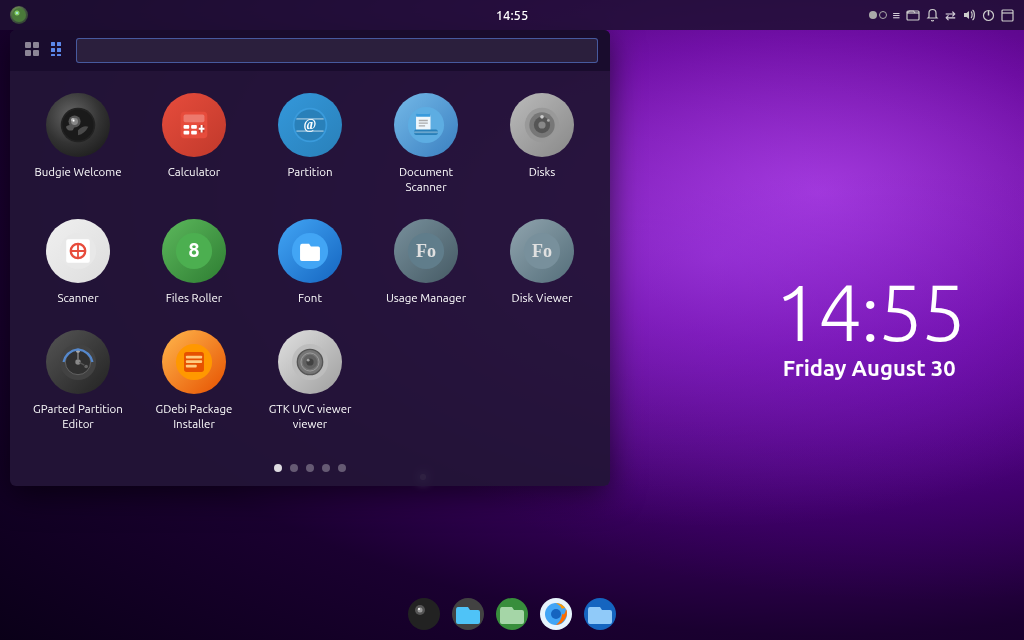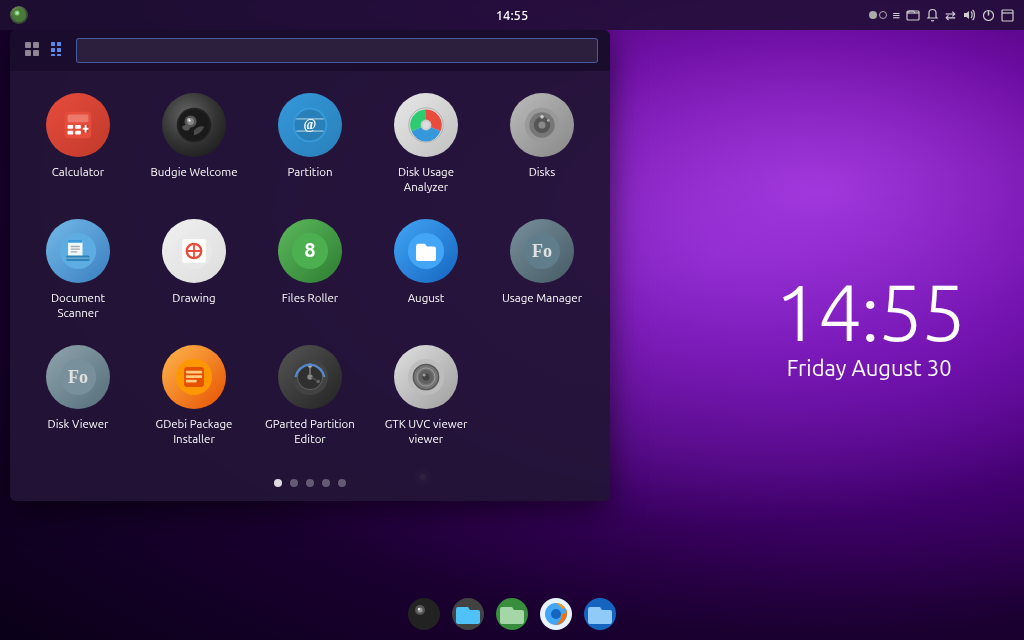--- a/index.html
+++ b/index.html
@@ -190,21 +190,21 @@
       z-index: 10;
     }
     .clock-time {
       font-size: 80px;
       font-weight: 200;
       line-height: 1;
       letter-spacing: -2px;
     }
     .clock-date {
       font-size: 22px;
-      font-weight: 400;
+      font-weight: 700;
       margin-top: 4px;
     }
 
     
     .taskbar {
       position: absolute;
       bottom: 0;
       left: 50%;
       transform: translateX(-50%);
       display: flex;
@@ -374,141 +374,127 @@
           <rect x="7" y="13" width="4" height="2" rx="0.5"></rect>
         </svg>
       </span>
     </div>
     <input class="menu-search" type="text" placeholder="" style="">
   </div>
 
   <div class="app-grid">
 
     <div class="app-item">
+      <div class="app-icon icon-budgie-welcome">
+        <svg width="44" height="44" viewBox="0 0 44 44">
+          <circle cx="22" cy="22" r="20" fill="#222"></circle>
+          <circle cx="22" cy="22" r="18" fill="#1a1a1a"></circle>
+          <circle cx="18" cy="18" r="7" fill="#555"></circle>
+          <circle cx="18" cy="18" r="4" fill="#888"></circle>
+          <circle cx="16" cy="16" r="2" fill="#bbb"></circle>
+          <circle cx="17" cy="17" r="1" fill="white"></circle>
+          <path d="M22 28 Q28 22 34 24 Q30 32 22 34 Z" fill="#4a4a4a"></path>
+          <path d="M16 28 Q10 30 8 24 Q12 20 18 24 Z" fill="#555"></path>
+        </svg>
+      </div>
+      <span class="app-label">Budgie Welcome</span>
+    </div>
+
+    <div class="app-item">
       <div class="app-icon icon-calculator">
         <svg width="40" height="40" viewBox="0 0 40 40">
           <rect x="6" y="6" width="28" height="28" rx="4" fill="#e74c3c"></rect>
           <rect x="9" y="9" width="22" height="8" rx="2" fill="rgba(255,255,255,0.25)"></rect>
           <rect x="9" y="20" width="6" height="4" rx="1" fill="white"></rect>
           <rect x="17" y="20" width="6" height="4" rx="1" fill="white"></rect>
           <rect x="25" y="20" width="6" height="8" rx="1" fill="#c0392b"></rect>
           <rect x="9" y="26" width="6" height="4" rx="1" fill="white"></rect>
           <rect x="17" y="26" width="6" height="4" rx="1" fill="white"></rect>
           <line x1="28" y1="20" x2="28" y2="28" stroke="white" stroke-width="2"></line>
           <line x1="25" y1="24" x2="31" y2="24" stroke="white" stroke-width="2"></line>
         </svg>
       </div>
       <span class="app-label">Calculator</span>
     </div>
 
     <div class="app-item">
-      <div class="app-icon icon-budgie-welcome">
-        <svg width="44" height="44" viewBox="0 0 44 44">
-          <circle cx="22" cy="22" r="20" fill="#222"></circle>
-          <circle cx="22" cy="22" r="18" fill="#1a1a1a"></circle>
-          <circle cx="18" cy="18" r="7" fill="#555"></circle>
-          <circle cx="18" cy="18" r="4" fill="#888"></circle>
-          <circle cx="16" cy="16" r="2" fill="#bbb"></circle>
-          <circle cx="17" cy="17" r="1" fill="white"></circle>
-          <path d="M22 28 Q28 22 34 24 Q30 32 22 34 Z" fill="#4a4a4a"></path>
-          <path d="M16 28 Q10 30 8 24 Q12 20 18 24 Z" fill="#555"></path>
-        </svg>
-      </div>
-      <span class="app-label">Budgie Welcome</span>
-    </div>
-
-    <div class="app-item">
       <div class="app-icon icon-characters">
         <svg width="44" height="44" viewBox="0 0 44 44">
           <circle cx="22" cy="22" r="20" fill="#3a9bdc"></circle>
           <circle cx="22" cy="22" r="18" fill="#2980b9"></circle>
           <rect x="6" y="14" width="32" height="2" rx="1" fill="rgba(255,255,255,0.4)"></rect>
           <rect x="6" y="28" width="32" height="2" rx="1" fill="rgba(255,255,255,0.4)"></rect>
           <text x="22" y="27" text-anchor="middle" font-size="16" font-weight="bold" fill="white" font-family="serif">@</text>
         </svg>
       </div>
       <span class="app-label">Partition</span>
     </div>
 
-    <div class="app-item">
-      <div class="app-icon icon-disk-usage" style="background: linear-gradient(135deg, #e8e8e8, #c0c0c0);">
-        <svg width="42" height="42" viewBox="0 0 42 42">
-          <circle cx="21" cy="21" r="19" fill="#ddd"></circle>
-          <circle cx="21" cy="21" r="19" fill="none" stroke="#aaa" stroke-width="1"></circle>
-          <path d="M21 21 L21 4 A17 17 0 0 1 37 28 Z" fill="#e74c3c"></path>
-          <path d="M21 21 L37 28 A17 17 0 0 1 5 28 Z" fill="#3498db"></path>
-          <path d="M21 21 L5 28 A17 17 0 0 1 21 4 Z" fill="#2ecc71"></path>
-          <circle cx="21" cy="21" r="6" fill="#ccc"></circle>
-          <circle cx="21" cy="21" r="4" fill="#ddd"></circle>
-        </svg>
-      </div>
-      <span class="app-label">Disk Usage Analyzer</span>
-    </div>
-
-    <div class="app-item">
-      <div class="app-icon icon-disks" style="background: linear-gradient(135deg, #bbb, #888);">
-        <svg width="42" height="42" viewBox="0 0 42 42">
-          <circle cx="21" cy="21" r="19" fill="#999"></circle>
-          <circle cx="21" cy="21" r="14" fill="#777"></circle>
-          <circle cx="21" cy="21" r="9" fill="#555"></circle>
-          <circle cx="21" cy="21" r="4" fill="#888"></circle>
-          <circle cx="21" cy="12" r="2" fill="#ccc"></circle>
-          <circle cx="28" cy="16" r="1.5" fill="#aaa"></circle>
-        </svg>
-      </div>
-      <span class="app-label">Disks</span>
-    </div>
 
     <div class="app-item">
       <div class="app-icon icon-doc-scanner" style="background: linear-gradient(135deg,#74b9e8,#3a7fc0);">
         <svg width="42" height="42" viewBox="0 0 42 42">
           <circle cx="21" cy="21" r="20" fill="#5dade2"></circle>
           <rect x="10" y="8" width="16" height="20" rx="2" fill="white" opacity="0.9"></rect>
           <rect x="10" y="8" width="16" height="4" rx="1" fill="#3a9bdc"></rect>
           <line x1="13" y1="16" x2="23" y2="16" stroke="#aaa" stroke-width="1.5"></line>
           <line x1="13" y1="19" x2="23" y2="19" stroke="#aaa" stroke-width="1.5"></line>
           <line x1="13" y1="22" x2="20" y2="22" stroke="#aaa" stroke-width="1.5"></line>
           <rect x="8" y="26" width="26" height="6" rx="2" fill="#2980b9"></rect>
           <rect x="8" y="28" width="26" height="2" fill="rgba(255,255,255,0.3)"></rect>
         </svg>
       </div>
       <span class="app-label">Document Scanner</span>
     </div>
 
     <div class="app-item">
+      <div class="app-icon icon-disks" style="background: linear-gradient(135deg, #bbb, #888);">
+        <svg width="42" height="42" viewBox="0 0 42 42">
+          <circle cx="21" cy="21" r="19" fill="#999"></circle>
+          <circle cx="21" cy="21" r="14" fill="#777"></circle>
+          <circle cx="21" cy="21" r="9" fill="#555"></circle>
+          <circle cx="21" cy="21" r="4" fill="#888"></circle>
+          <circle cx="21" cy="12" r="2" fill="#ccc"></circle>
+          <circle cx="28" cy="16" r="1.5" fill="#aaa"></circle>
+        </svg>
+      </div>
+      <span class="app-label">Disks</span>
+    </div>
+
+    <div class="app-item">
       <div class="app-icon icon-drawing" style="background: linear-gradient(135deg,#f0f0f0,#ddd);">
         <svg width="42" height="42" viewBox="0 0 42 42">
           <circle cx="21" cy="21" r="20" fill="#e8e8e8"></circle>
           <rect x="8" y="8" width="26" height="26" rx="2" fill="white"></rect>
           <circle cx="21" cy="21" r="8" fill="none" stroke="#e74c3c" stroke-width="2.5"></circle>
           <line x1="13" y1="21" x2="29" y2="21" stroke="#e74c3c" stroke-width="2"></line>
           <line x1="21" y1="13" x2="21" y2="29" stroke="#e74c3c" stroke-width="2"></line>
         </svg>
       </div>
-      <span class="app-label">Drawing</span>
+      <span class="app-label">Scanner</span>
     </div>
 
     <div class="app-item">
       <div class="app-icon icon-file-roller" style="background: linear-gradient(135deg,#5cb85c,#2e7d32);">
         <svg width="42" height="42" viewBox="0 0 42 42">
           <circle cx="21" cy="21" r="20" fill="#4caf50"></circle>
           <text x="21" y="28" text-anchor="middle" font-size="22" font-weight="bold" fill="white" font-family="monospace">8</text>
         </svg>
       </div>
       <span class="app-label">Files Roller</span>
     </div>
 
     <div class="app-item">
       <div class="app-icon icon-files" style="background: linear-gradient(135deg,#42a5f5,#1565c0);">
         <svg width="42" height="42" viewBox="0 0 42 42">
           <circle cx="21" cy="21" r="20" fill="#42a5f5"></circle>
           <path d="M10 16 L10 30 Q10 32 12 32 L30 32 Q32 32 32 30 L32 18 Q32 16 30 16 L22 16 L20 13 L12 13 Q10 13 10 16 Z" fill="white"></path>
         </svg>
       </div>
-      <span class="app-label">August</span>
+      <span class="app-label">Font</span>
     </div>
 
 
     <div class="app-item">
       <div class="app-icon icon-font-manager" style="background: linear-gradient(135deg,#78909c,#455a64);">
         <svg width="42" height="42" viewBox="0 0 42 42">
           <circle cx="21" cy="21" r="20" fill="#607d8b"></circle>
           <text x="21" y="28" text-anchor="middle" font-size="20" font-family="serif" font-weight="bold" fill="#e0e0e0">Fo</text>
         </svg>
       </div>
@@ -516,53 +502,53 @@
     </div>
 
     <div class="app-item">
       <div class="app-icon icon-font-viewer" style="background: linear-gradient(135deg,#90a4ae,#546e7a);">
         <svg width="42" height="42" viewBox="0 0 42 42">
           <circle cx="21" cy="21" r="20" fill="#78909c"></circle>
           <text x="21" y="28" text-anchor="middle" font-size="20" font-family="serif" font-weight="bold" fill="#e0e0e0">Fo</text>
         </svg>
       </div>
       <span class="app-label">Disk Viewer</span>
-    </div>
-
-    <div class="app-item">
-      <div class="app-icon icon-gdebi" style="background: linear-gradient(135deg,#ffb74d,#e65100);">
-        <svg width="42" height="42" viewBox="0 0 42 42">
-          <circle cx="21" cy="21" r="20" fill="#ff9800"></circle>
-          <rect x="10" y="10" width="22" height="22" rx="3" fill="#e65100"></rect>
-          <rect x="12" y="14" width="18" height="3" rx="1" fill="#ffcc80"></rect>
-          <rect x="12" y="19" width="18" height="3" rx="1" fill="#ffcc80"></rect>
-          <rect x="12" y="24" width="12" height="3" rx="1" fill="#ffcc80"></rect>
-        </svg>
-      </div>
-      <span class="app-label">GDebi Package Installer</span>
     </div>
 
     <div class="app-item">
       <div class="app-icon icon-gparted" style="background: linear-gradient(135deg,#555,#222);">
         <svg width="42" height="42" viewBox="0 0 42 42">
           <circle cx="21" cy="21" r="20" fill="#424242"></circle>
           <circle cx="21" cy="21" r="14" fill="#303030"></circle>
           <circle cx="21" cy="21" r="14" fill="none" stroke="#666" stroke-width="1"></circle>
           <circle cx="21" cy="21" r="3" fill="#888"></circle>
           <circle cx="21" cy="9" r="2" fill="#aaa"></circle>
           <circle cx="30" cy="26" r="2" fill="#666"></circle>
           <line x1="21" y1="11" x2="21" y2="18" stroke="#888" stroke-width="1.5"></line>
           <line x1="28" y1="24.5" x2="22.5" y2="21.5" stroke="#555" stroke-width="1.5"></line>
           <path d="M5 21 Q8 9 21 7 Q34 9 37 21" fill="none" stroke="#5588cc" stroke-width="2.5"></path>
         </svg>
       </div>
       <span class="app-label">GParted Partition Editor</span>
     </div>
 
     <div class="app-item">
+      <div class="app-icon icon-gdebi" style="background: linear-gradient(135deg,#ffb74d,#e65100);">
+        <svg width="42" height="42" viewBox="0 0 42 42">
+          <circle cx="21" cy="21" r="20" fill="#ff9800"></circle>
+          <rect x="10" y="10" width="22" height="22" rx="3" fill="#e65100"></rect>
+          <rect x="12" y="14" width="18" height="3" rx="1" fill="#ffcc80"></rect>
+          <rect x="12" y="19" width="18" height="3" rx="1" fill="#ffcc80"></rect>
+          <rect x="12" y="24" width="12" height="3" rx="1" fill="#ffcc80"></rect>
+        </svg>
+      </div>
+      <span class="app-label">GDebi Package Installer</span>
+    </div>
+
+    <div class="app-item">
       <div class="app-icon icon-gtk-uvc" style="background: linear-gradient(135deg,#e0e0e0,#9e9e9e);">
         <svg width="42" height="42" viewBox="0 0 42 42">
           <circle cx="21" cy="21" r="20" fill="#bdbdbd"></circle>
           <circle cx="21" cy="21" r="14" fill="#757575"></circle>
           <circle cx="21" cy="21" r="14" fill="none" stroke="#555" stroke-width="1.5"></circle>
           <circle cx="21" cy="21" r="8" fill="#616161"></circle>
           <circle cx="21" cy="21" r="4" fill="#424242"></circle>
           <circle cx="19" cy="19" r="1.5" fill="rgba(255,255,255,0.5)"></circle>
           <circle cx="21" cy="21" r="10" fill="none" stroke="#9e9e9e" stroke-width="1"></circle>
         </svg>

